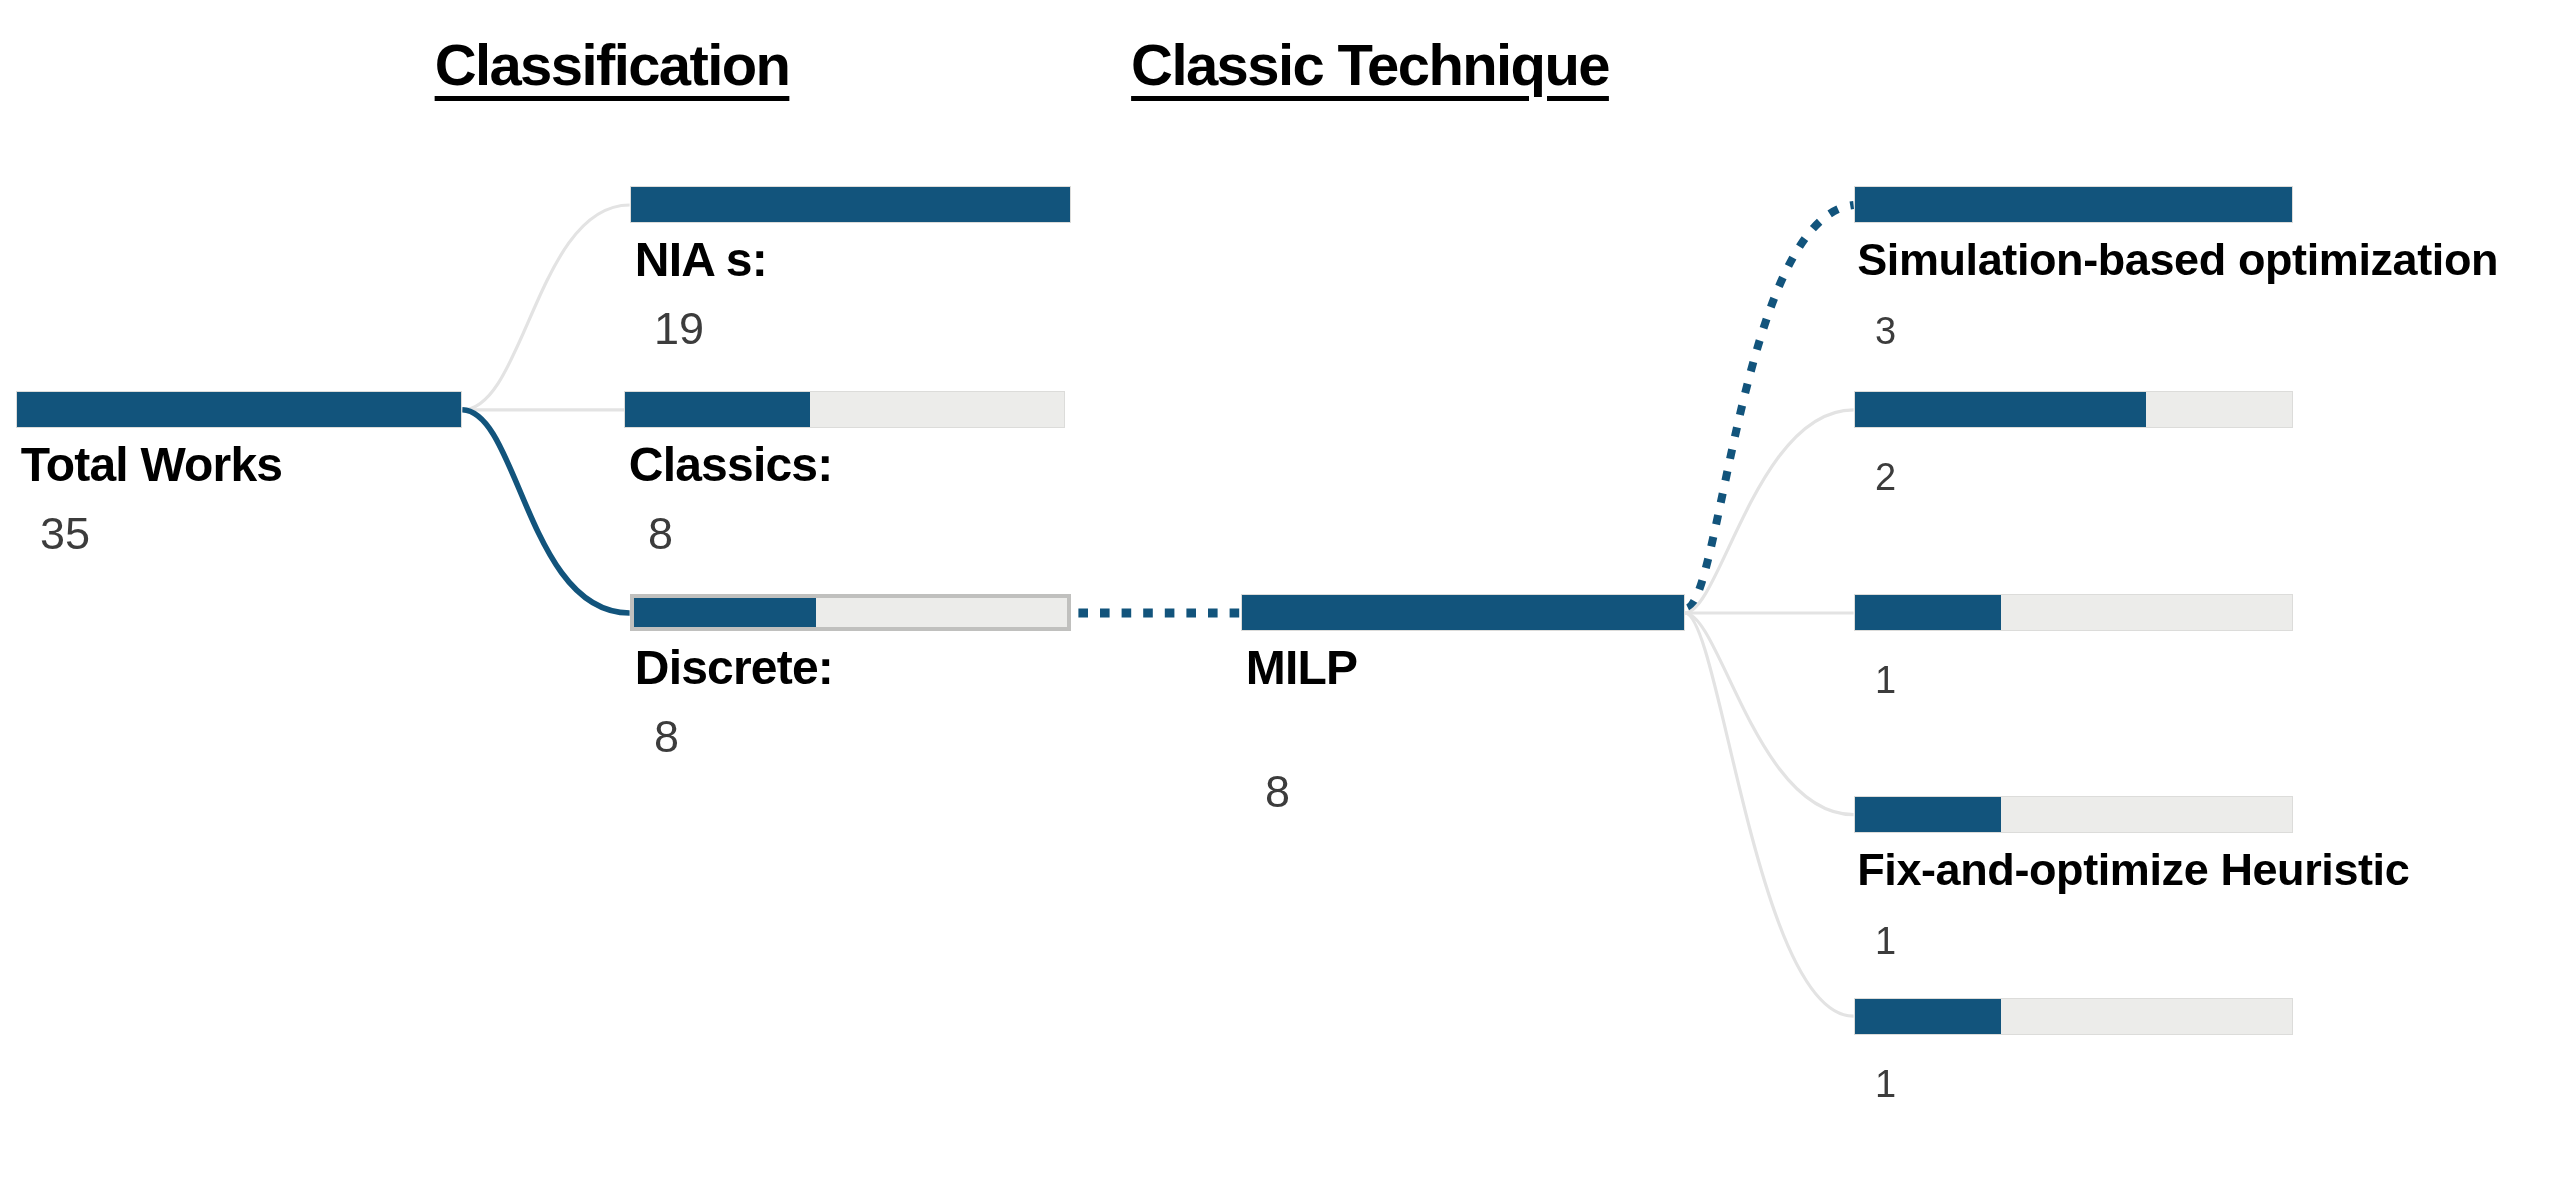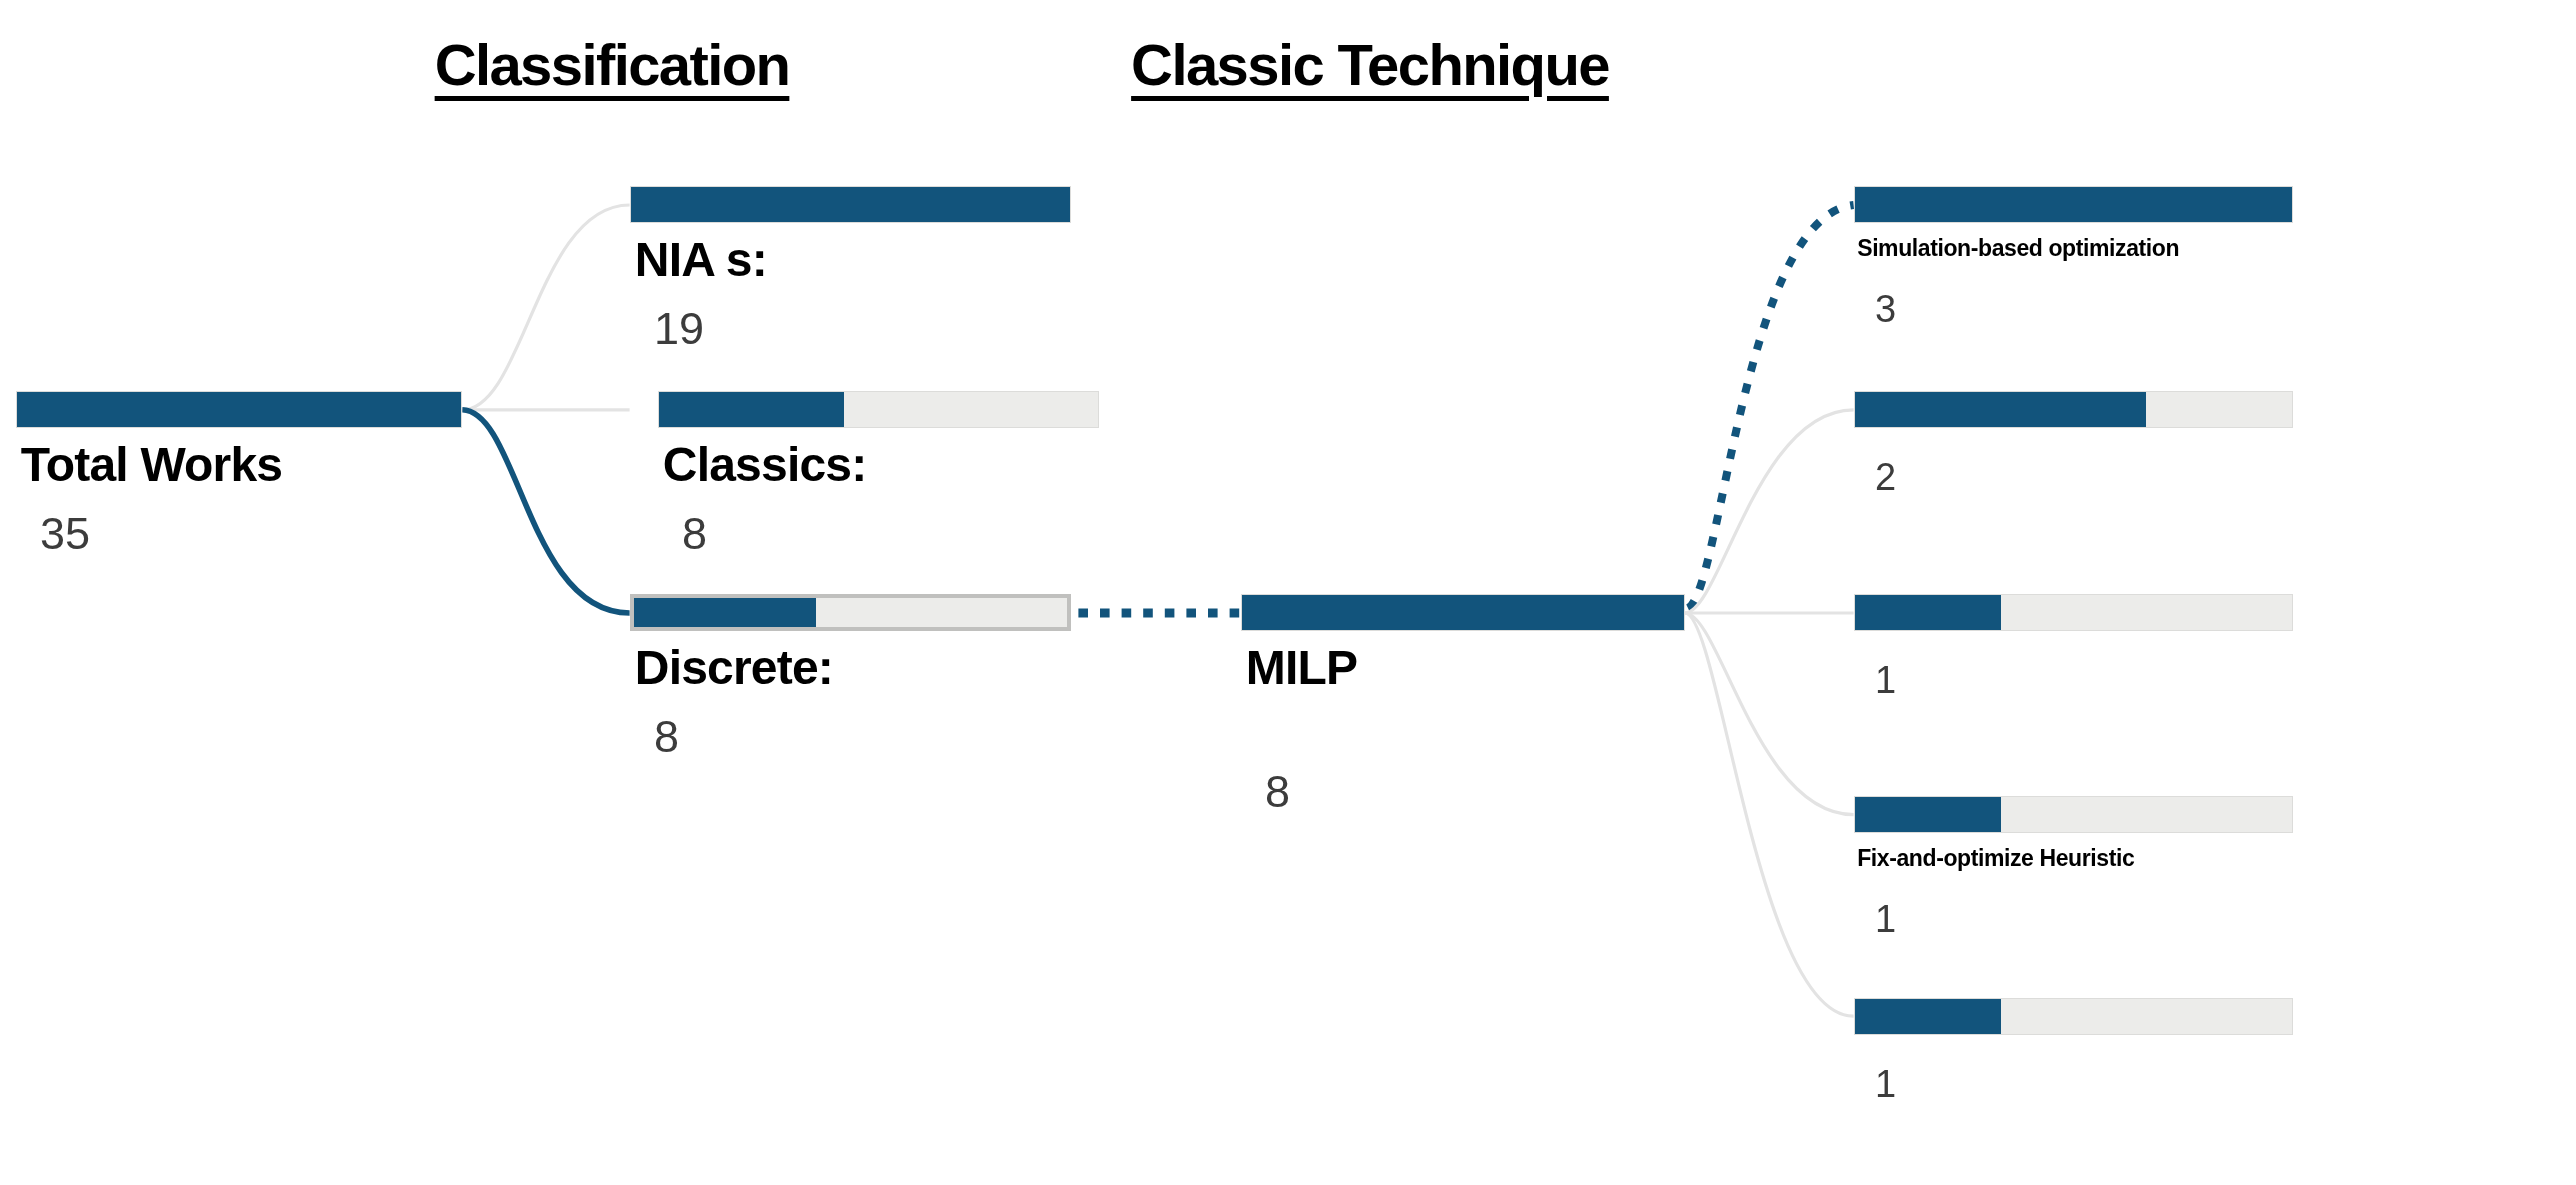--- a/index.html
+++ b/index.html
@@ -52,21 +52,21 @@
   .fill{height:100%;background:var(--accent)}
 
   .label{
     color:var(--text);font-weight:bold;white-space:nowrap;
   }
   .value{
     color:var(--value-text);font-weight:400;white-space:nowrap;
   }
   .node.big .label{font-size:48px;letter-spacing:-0.8px;margin:12.8px 0 0 4.8px;line-height:1}
   .node.big .value{font-size:45px;margin:22.4px 0 0 24px;line-height:1}
-  .node.small .label{font-size:23px;letter-spacing:-0.4px;margin:14.4px 0 0 3.2px;line-height:1}
+  .node.small .label{font-size:45px;letter-spacing:-0.4px;margin:14.4px 0 0 3.2px;line-height:1}
   .node.small .value{font-size:38px;margin:30px 0 0 21px;line-height:1}
   .node .value.value-low{margin-top:77px}
 </style>
 </head>
 <body>
 
 <div class="stage">
 
   <div class="col-header" style="left:612px">Classification</div>
   <div class="col-header" style="left:1370px">Classic Technique</div>
@@ -94,21 +94,21 @@
   </div>
 
   <div class="node big" style="left:630px;top:186px;width:441px">
     <div class="track">
       <div class="fill" style="width: 100%;"></div>
     </div>
     <div class="label">NIA s:</div>
     <div class="value">19</div>
   </div>
 
-  <div class="node big" style="left:658px;top:391px;width:441px">
+  <div class="node big" style="left:624px;top:391px;width:441px">
     <div class="track">
       <div class="fill" style="width: 42.1%;"></div>
     </div>
     <div class="label">Classics:</div>
     <div class="value">8</div>
   </div>
 
   <div class="node big" style="left:630px;top:594px;width:441px">
     <div class="track highlight">
       <div class="fill" style="width: 42.1%;"></div>

